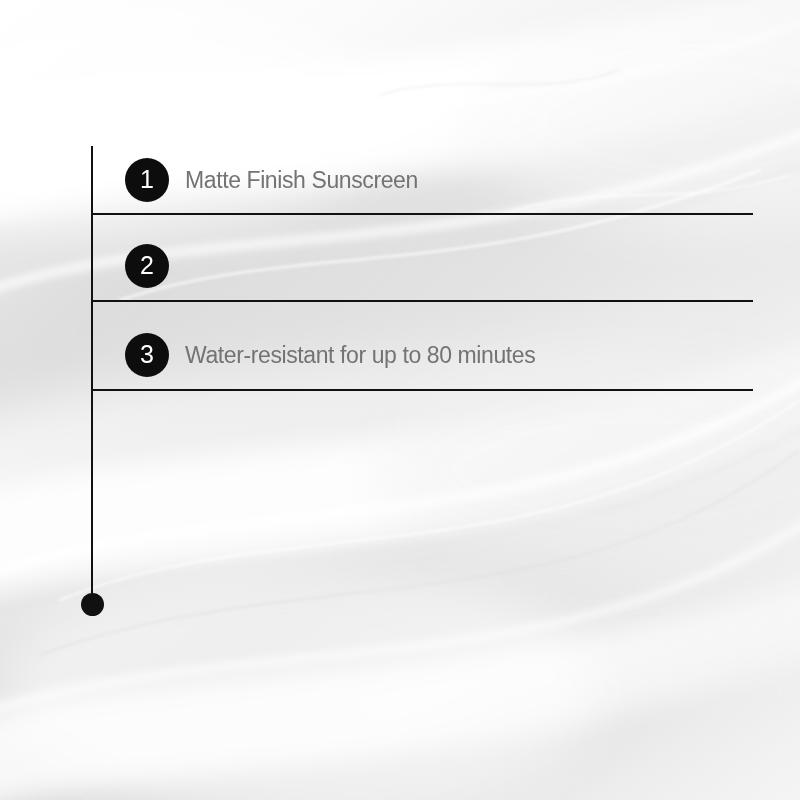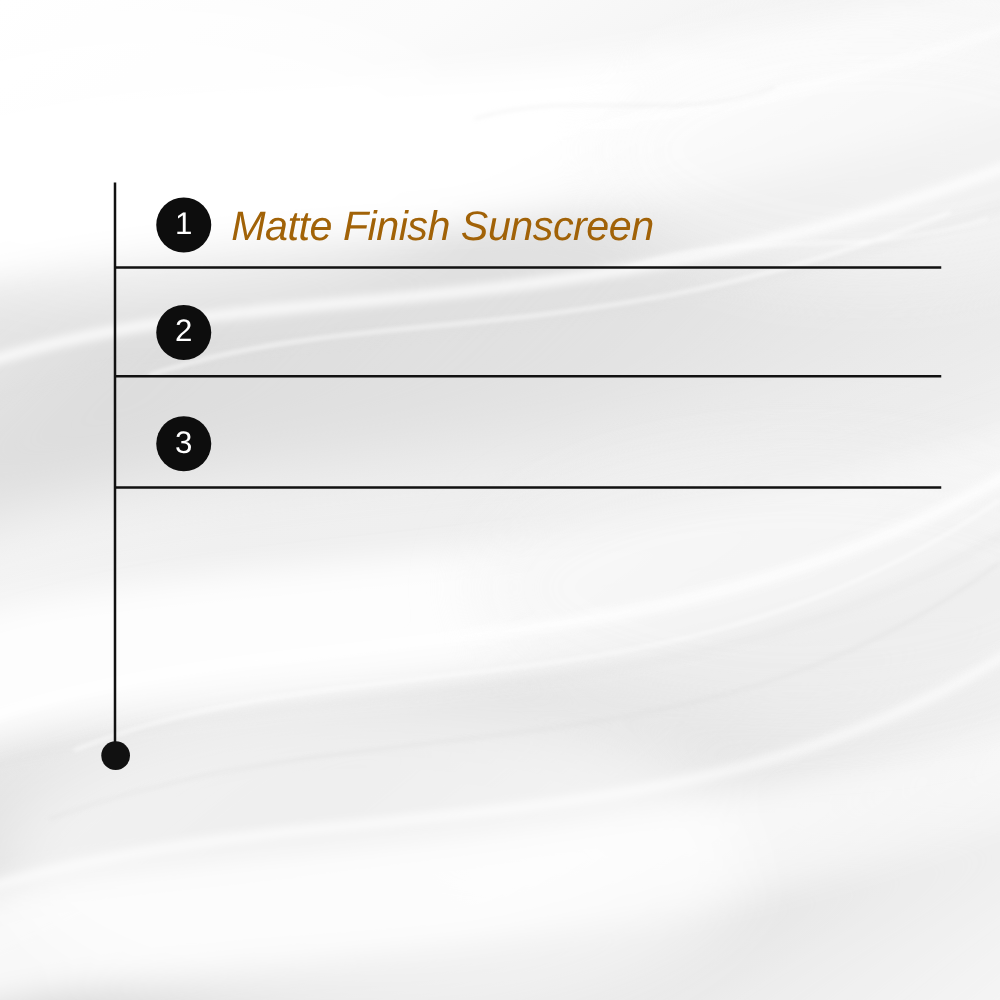--- a/index.html
+++ b/index.html
@@ -90,27 +90,26 @@
     justify-content: center;
     font-size: 25px;
     font-weight: 400;
     line-height: 1;
     letter-spacing: 0;
     margin-left: 33px;
     padding-bottom: 2px;
   }
 
   .feature-text {
-    font-size: 33px;
+    font-size: 23px;
     font-weight: 400;
-    color: #a16207;
+    color: #737373;
     letter-spacing: -0.4px;
     white-space: nowrap;
     line-height: 1;
-    font-style: italic;
   }
 </style>
 </head>
 <body>
 
 <svg id="bg-texture" viewBox="0 0 800 800" preserveAspectRatio="none" xmlns="http://www.w3.org/2000/svg">
   <defs>
     <linearGradient id="baseGrad" x1="0" y1="0" x2="0.75" y2="1">
       <stop offset="0%" stop-color="#ffffff"></stop>
       <stop offset="22%" stop-color="#fbfbfb"></stop>
@@ -207,15 +206,16 @@
     <span class="badge">1</span>
     <span class="feature-text">Matte Finish Sunscreen</span>
   </div>
 
   <div class="feature-row r2">
     <span class="badge">2</span>
   </div>
 
   <div class="feature-row r3">
     <span class="badge">3</span>
+    <span class="feature-text">Water-resistant for up to 80 minutes</span>
   </div>
 
 </div>
 
 </body></html>

